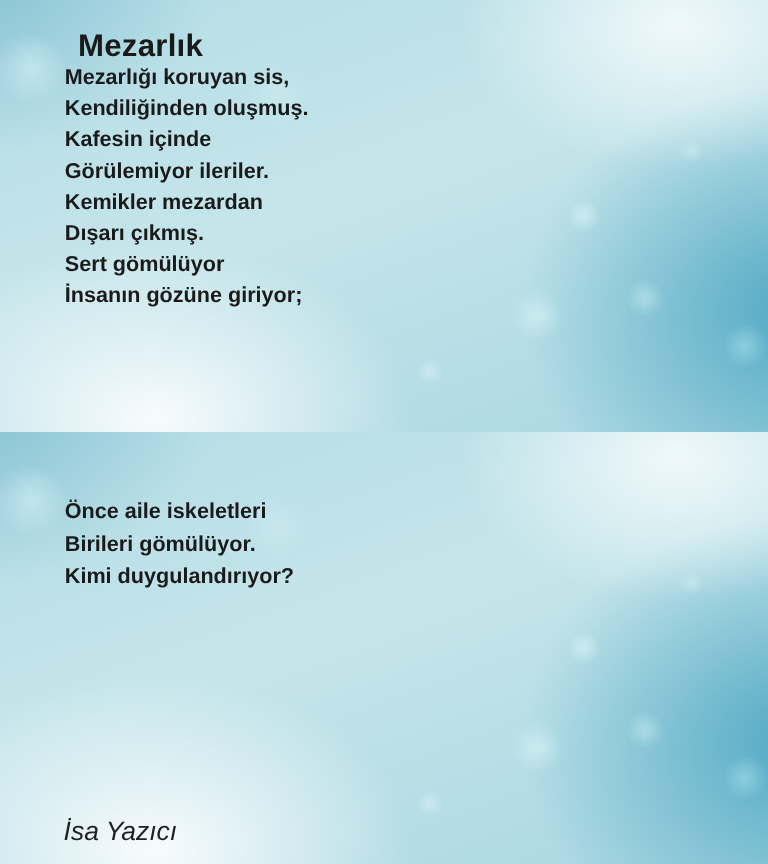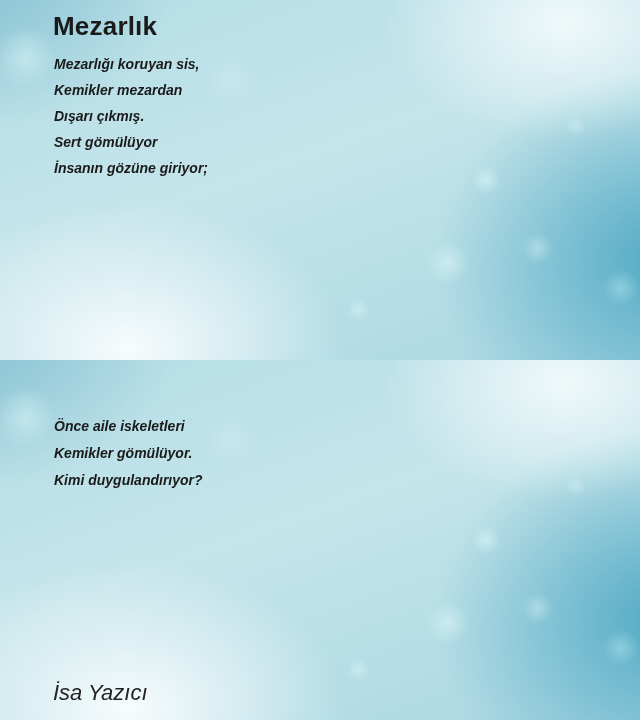--- a/index.html
+++ b/index.html
@@ -33,26 +33,26 @@
       radial-gradient(ellipse 300px 230px at -5% -8%,  rgba(118,184,203,0.78), rgba(118,184,203,0) 70%),
       linear-gradient(160deg, #b4dde6 0%, #c5e5ea 45%, #a9d7e2 100%);
     background-size: 640px 360px;
     background-repeat: repeat;
   }
   .content { position: absolute; inset: 0; color: #1a1a1a; }
   .poem-title {
     position: absolute;
     left: 53px;
     top: 11px;
-    margin: 0;
+    margin: 12px;
     font-size: 26px;
     font-weight: bold;
     letter-spacing: 0.2px;
   }
-  .stanza { position: absolute; left: 54px; font-size: 14px; font-weight: bold; font-style: italic; }
+  .stanza { position: absolute; left: 54px; font-size: 18px; font-weight: bold; }
   .stanza-1 { top: 51px;  line-height: 26px; }
   .stanza-2 { top: 413px; line-height: 27px; }
   .poem-line { white-space: pre; }
   .poem-author {
     position: absolute;
     left: 53px;
     top: 680px;
     font-size: 22px;
     font-style: italic;
     font-weight: normal;
@@ -63,27 +63,30 @@
 <body>
 
 <div class="page">
   <div class="bg"></div>
 
   <div class="content">
     <h1 class="poem-title">Mezarlık</h1>
 
     <div class="stanza stanza-1">
       <div class="poem-line">Mezarlığı koruyan sis,</div>
+      <div class="poem-line">Kendiliğinden oluşmuş.</div>
+      <div class="poem-line">Kafesin içinde</div>
+      <div class="poem-line">Görülemiyor ileriler.</div>
       <div class="poem-line">Kemikler mezardan</div>
       <div class="poem-line">Dışarı çıkmış.</div>
       <div class="poem-line">Sert gömülüyor</div>
       <div class="poem-line">İnsanın gözüne giriyor;</div>
     </div>
 
     <div class="stanza stanza-2">
       <div class="poem-line">Önce aile iskeletleri</div>
-      <div class="poem-line">Kemikler gömülüyor.</div>
+      <div class="poem-line">Birileri gömülüyor.</div>
       <div class="poem-line">Kimi duygulandırıyor?</div>
     </div>
 
     <div class="poem-author">İsa Yazıcı</div>
   </div>
 </div>
 
 </body></html>

